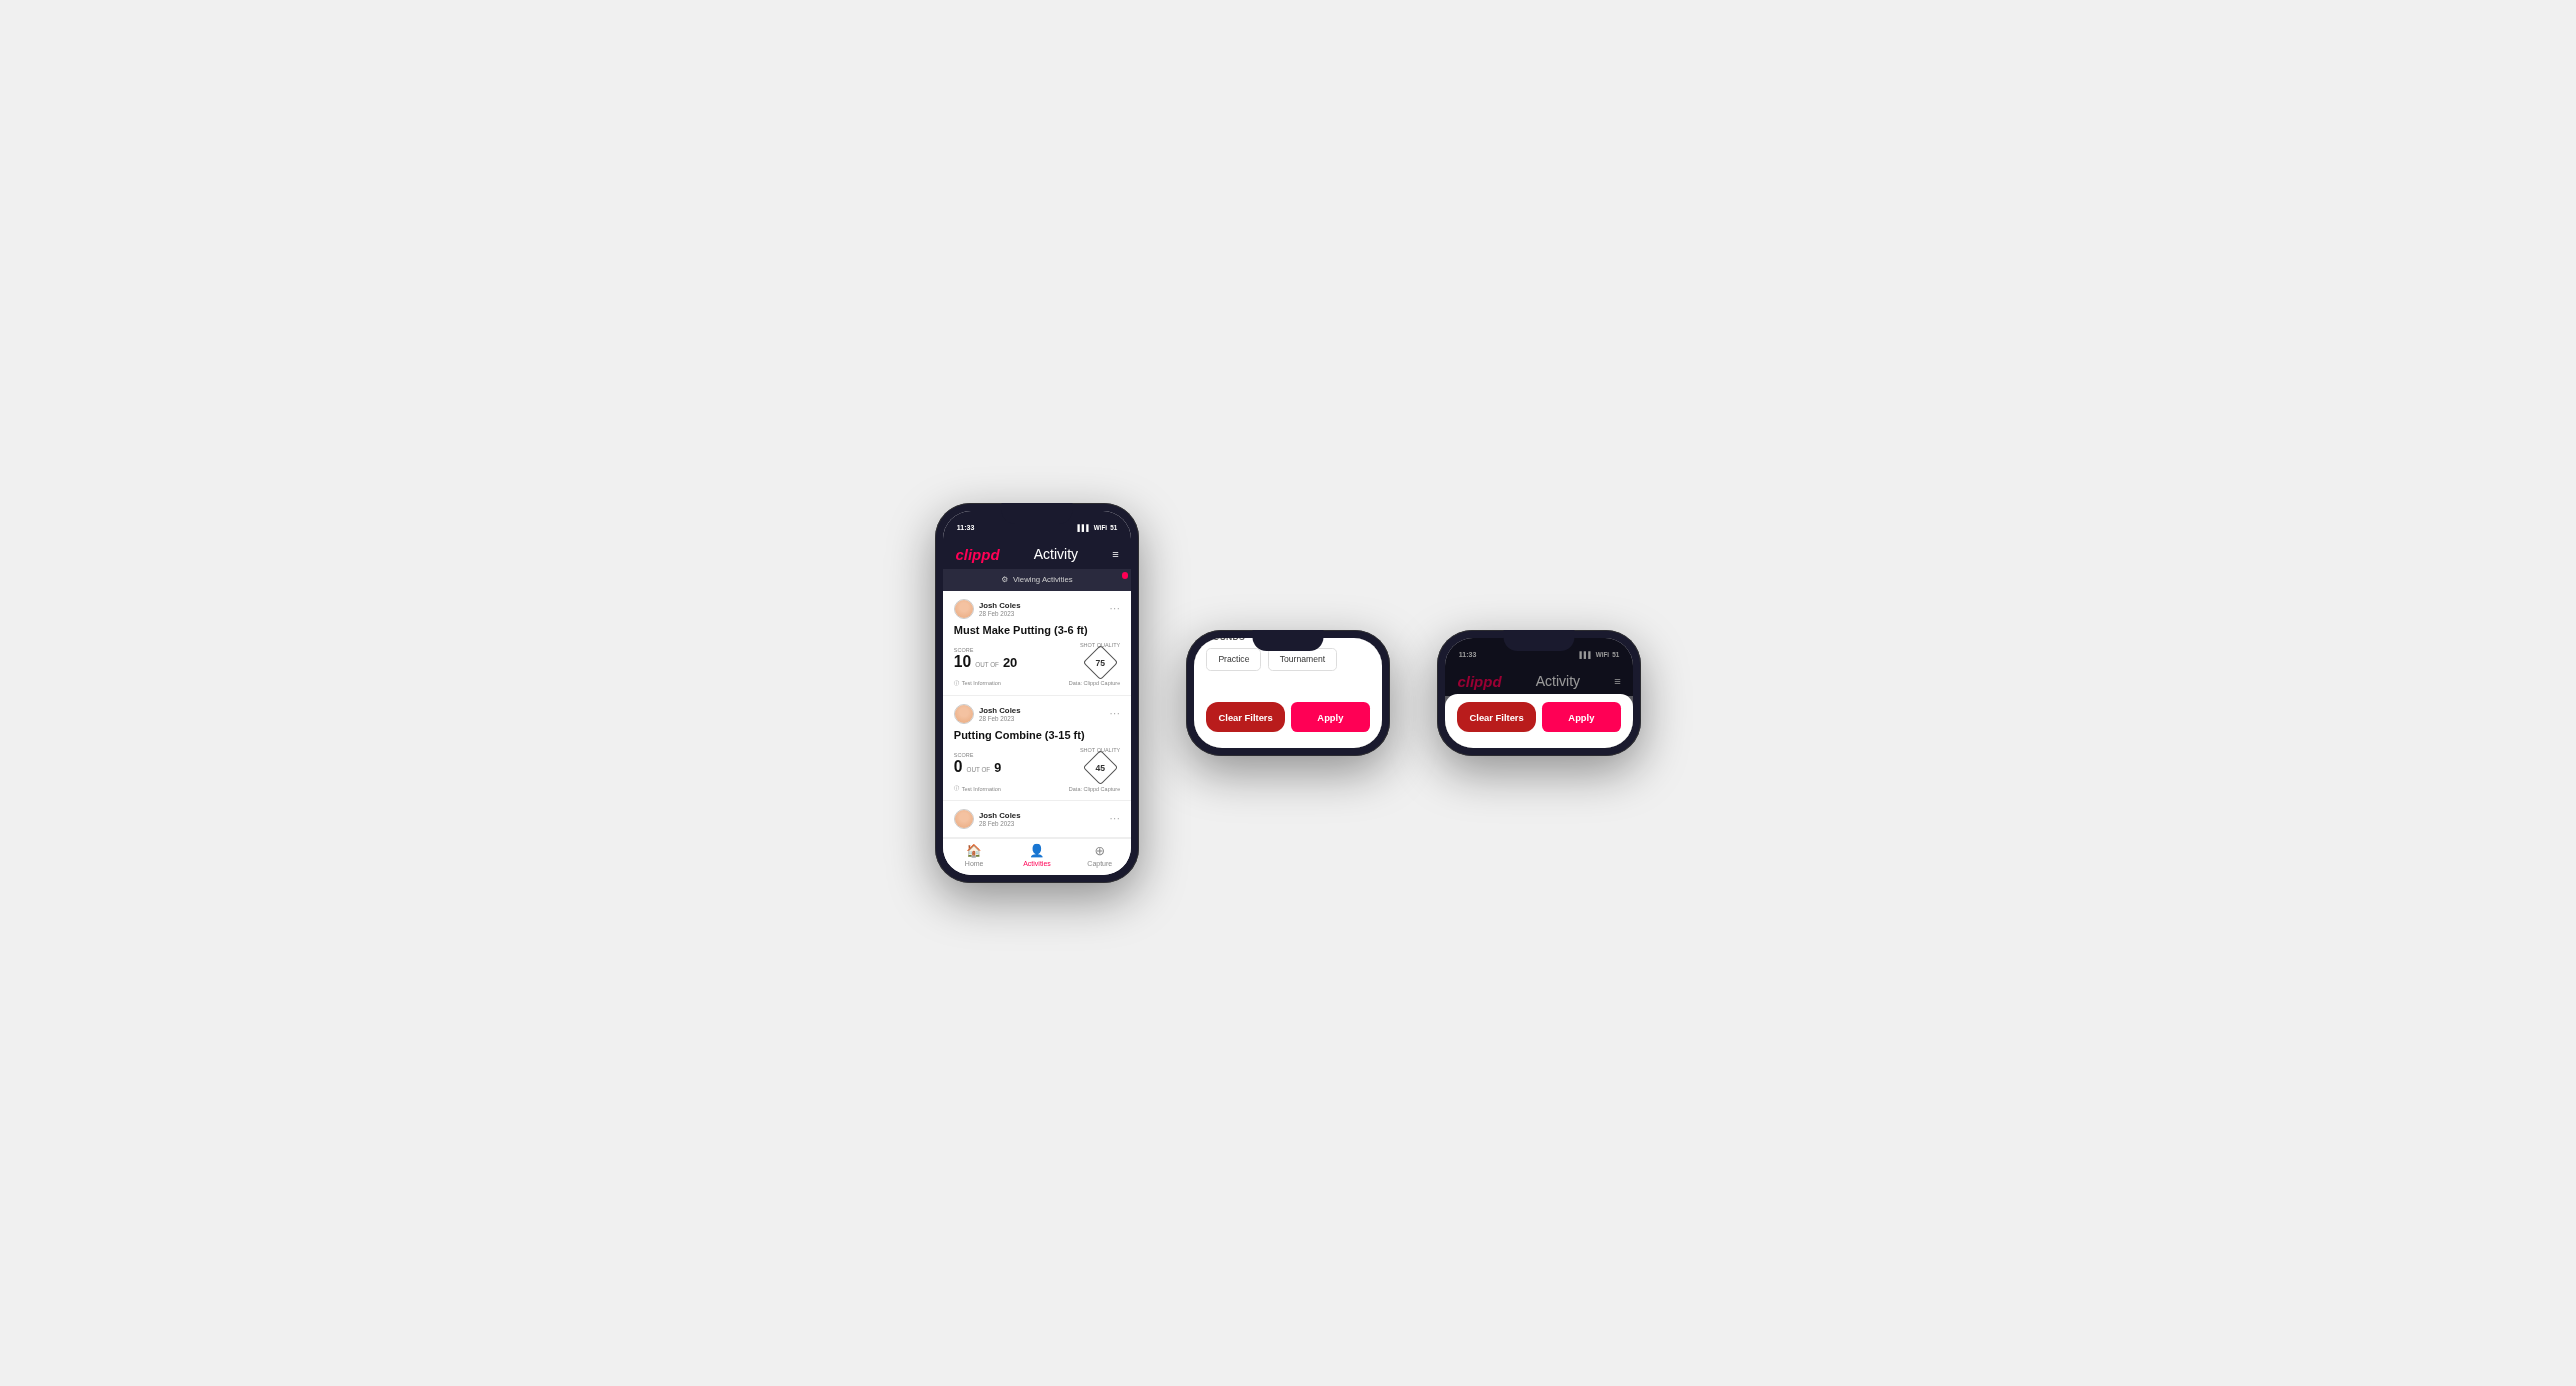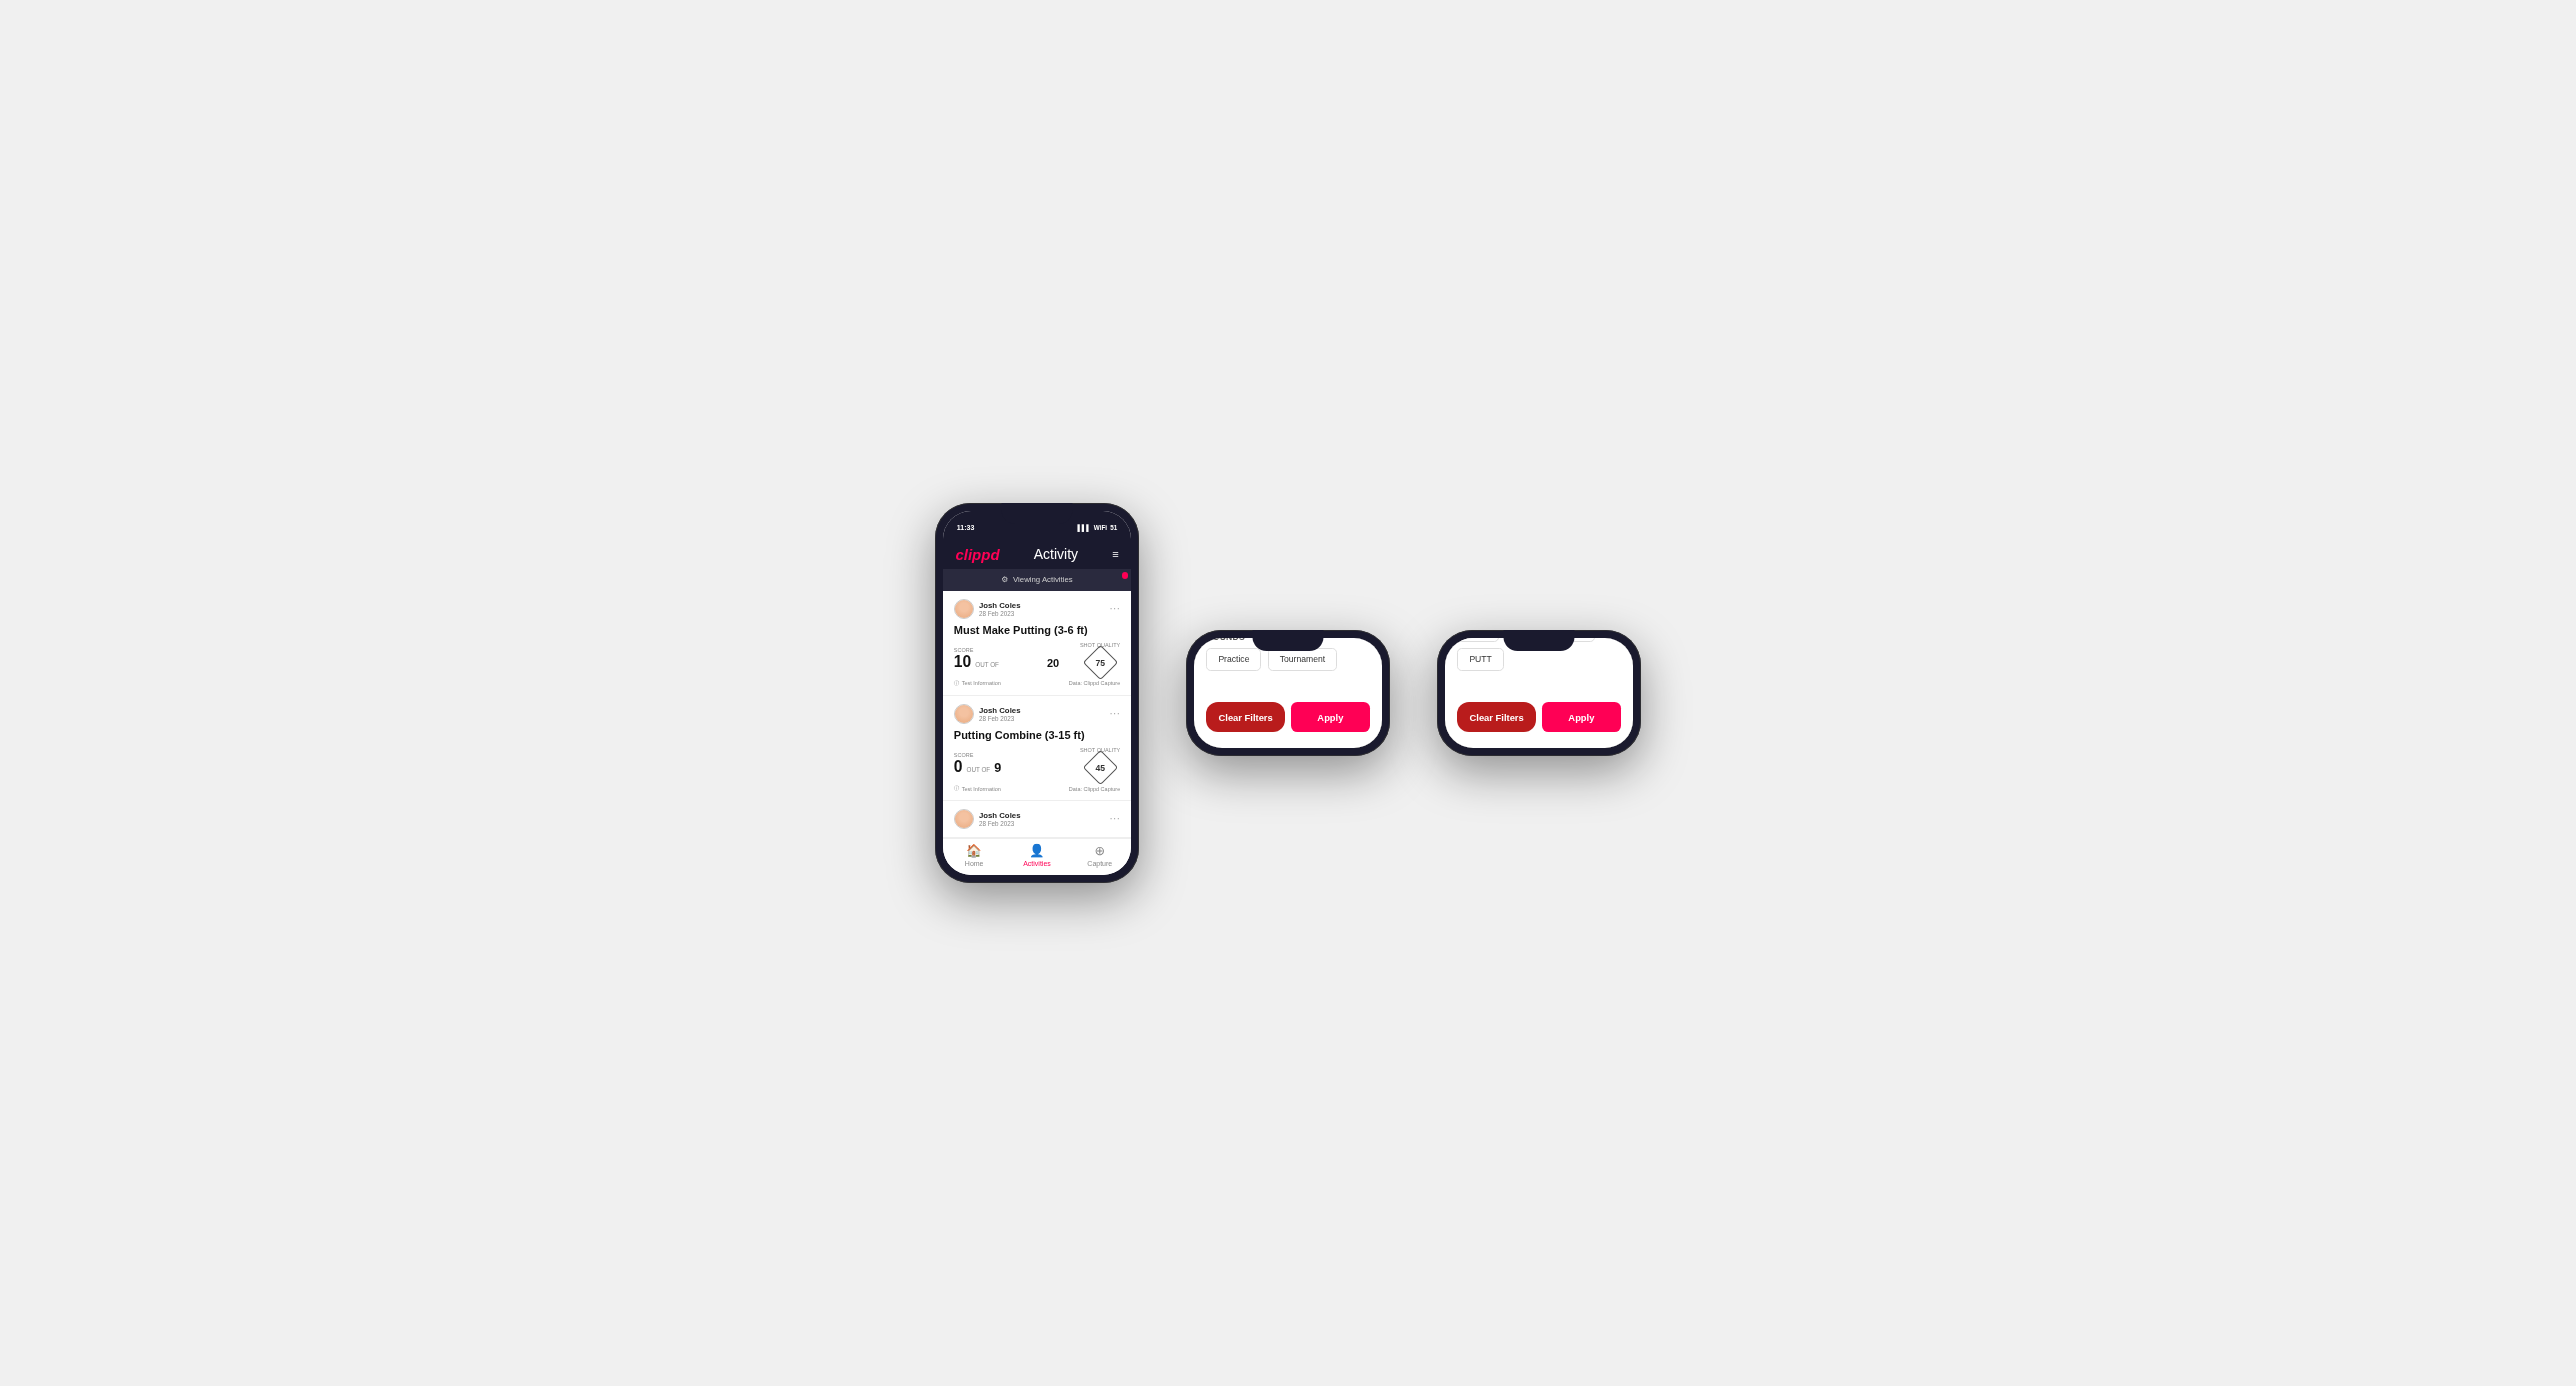--- a/index.html
+++ b/index.html
@@ -368,21 +368,21 @@
             </div>
             <span class="three-dots">···</span>
           </div>
           <div class="card-title">Must Make Putting (3-6 ft)</div>
           <div class="stats-row">
             <div>
               <div class="stat-label">Score</div>
               <div style="display:flex; align-items:baseline; gap:2.4px;">
                 <span class="stat-value">10</span>
                 <span class="out-of">OUT OF</span>
-                <span class="stat-value" style="font-size:11px;margin-left:44px;">20</span>
+                <span class="stat-value" style="font-size:13px;">20</span>
               </div>
             </div>
             <div style="margin-left:auto;">
               <div class="stat-label">Shot Quality</div>
               <div style="margin-top:2.4px; display:flex; justify-content:center;">
                 <div class="shot-quality-badge">
                   <span class="shot-quality-inner">75</span>
                 </div>
               </div>
             </div>
@@ -553,29 +553,20 @@
       <div style="background:#555; padding:6.3px 11px; display:flex; align-items:center; gap:6.3px; position:relative; z-index:8;">
         <div class="avatar" style="width:17.3px; height:17.3px;">
           <div class="avatar-img"></div>
         </div>
         <span style="color:#ccc; font-size:7.8px;">Josh Coles</span>
         <span class="three-dots" style="color:#888; margin-left:auto; font-size:9.4px;">···</span>
       </div>
 
       <div class="filter-overlay">
 
-        <div class="modal-body">
-
-          <div class="filter-buttons">
-            <button class="filter-btn">OTT</button>
-            <button class="filter-btn">APP</button>
-            <button class="filter-btn">ARG</button>
-            <button class="filter-btn">PUTT</button>
-          </div>
-        </div>
         <div class="modal-footer">
           <button class="btn-clear">Clear Filters</button>
           <button class="btn-apply">Apply</button>
         </div>
       </div>
     </div>
   </div>
 
 </div>
 

